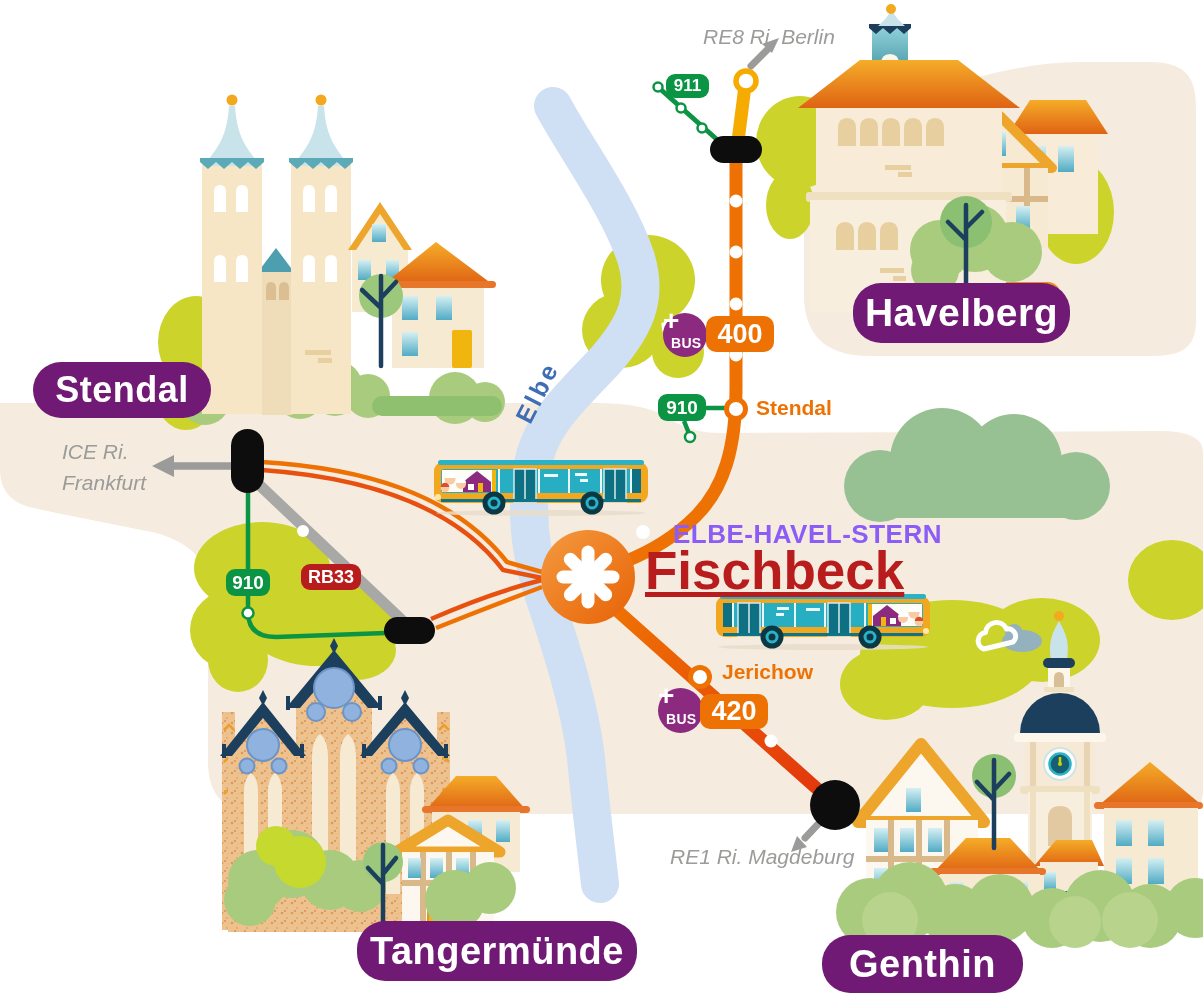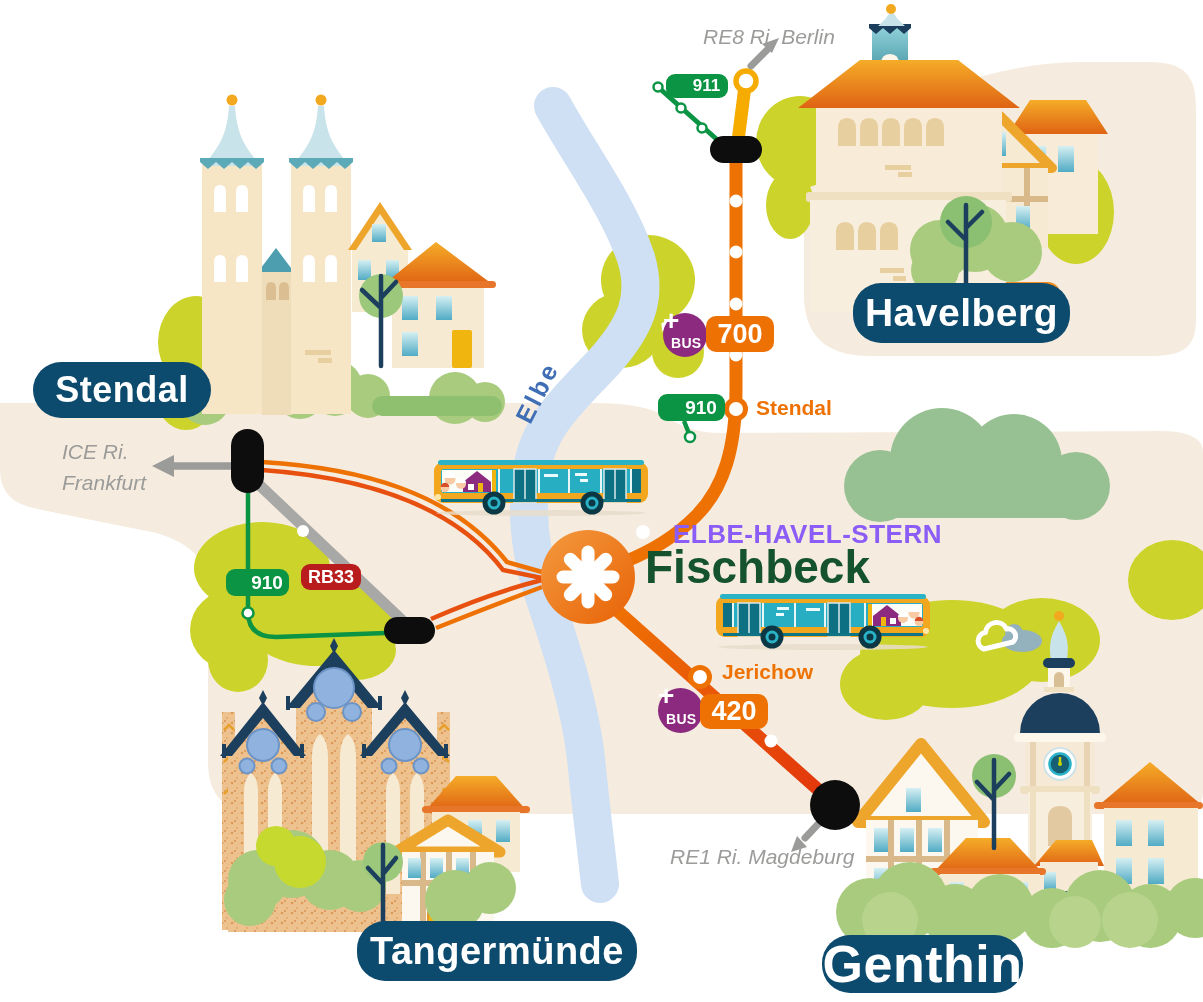--- a/index.html
+++ b/index.html
@@ -1,32 +1,32 @@
 <!DOCTYPE html>
 <html><head>
 <meta charset="utf-8">
 <style>
   html,body{margin:0;padding:0;background:#fff;}
   #stage{position:relative;width:1203px;height:1002px;overflow:hidden;background:#fff;
          font-family:"Liberation Sans",sans-serif;}
   #stage svg.map{position:absolute;left:0;top:0;}
-  .city-label{position:absolute;background:#0c4a6e;color:#fff;display:flex;align-items:center;
+  .city-label{position:absolute;background:#701a75;color:#fff;display:flex;align-items:center;
     justify-content:center;font-weight:700;border-radius:28px;letter-spacing:.5px;}
   .stop-label{position:absolute;color:#ee7203;font-weight:700;font-size:21px;white-space:nowrap;}
   .dir-label{position:absolute;color:#9b9b99;font-style:italic;font-size:21px;white-space:nowrap;}
   .badge{position:absolute;display:flex;align-items:center;justify-content:center;color:#fff;
     font-weight:800;border-radius:9px;white-space:nowrap;}
-  .badge.green{background:#0b9444;padding-left:19px;}
+  .badge.green{background:#0b9444;}
   .badge.gray{background:#b91c1c;margin-top:21px;}
   .badge.orange{background:#ee7203;border-radius:10px;}
   .plusbus{position:absolute;background:#8c2a7f;border-radius:50%;color:#fff;}
   .plusbus .plus{position:absolute;top:-8px;left:0px;font-size:28px;font-weight:800;}
   .plusbus .busword{position:absolute;bottom:6px;left:8px;font-size:14px;font-weight:800;letter-spacing:.3px;}
   .region-title{position:absolute;color:#8b5cf6;font-weight:700;font-size:26px;letter-spacing:.5px;white-space:nowrap;}
-  .hub-name{position:absolute;color:#14532d;font-weight:800;font-size:46px;white-space:nowrap;}
+  .hub-name{position:absolute;color:#b91c1c;font-weight:800;font-size:53px;white-space:nowrap;text-decoration:underline;}
   .river-label{position:absolute;color:#3f6eb5;font-weight:700;font-size:25px;letter-spacing:3px;
     transform:rotate(-63deg);white-space:nowrap;}
 </style>
 </head>
 <body>
 
 <div id="stage">
 
 <svg class="map" width="1203" height="1002" viewBox="0 0 1203 1002">
   <defs>
@@ -465,21 +465,21 @@
 </svg>
 
 <div class="dir-label" style="left:703px;top:25px;">RE8 Ri. Berlin</div>
 
 <div class="badge green" style="left:666px;top:74px;width:43px;height:24px;font-size:17px;">911</div>
 
 <div class="plusbus" style="left:663px;top:313px;width:44px;height:44px;">
   <span class="plus">+</span>
   <span class="busword">BUS</span>
 </div>
-<div class="badge orange" style="left:706px;top:316px;width:68px;height:36px;font-size:27px;">700</div>
+<div class="badge orange" style="left:706px;top:316px;width:68px;height:36px;font-size:27px;">400</div>
 
 <div class="badge green" style="left:658px;top:394px;width:48px;height:27px;font-size:19px;">910</div>
 <div class="stop-label" style="left:756px;top:396px;">Stendal</div>
 
 <div class="dir-label" style="left:62px;top:436px;line-height:31px;">
   <div>ICE Ri.</div>
   <div>Frankfurt</div>
 </div>
 
 <div class="badge gray" style="left:301px;top:543px;width:60px;height:26px;font-size:18px;">RB33</div>
@@ -496,15 +496,15 @@
   <span class="plus">+</span>
   <span class="busword">BUS</span>
 </div>
 <div class="badge orange" style="left:700px;top:694px;width:68px;height:35px;font-size:27px;">420</div>
 
 <div class="dir-label" style="left:670px;top:845px;">RE1 Ri. Magdeburg</div>
 
 <div class="city-label" style="left:33px;top:362px;width:178px;height:56px;font-size:36px;">Stendal</div>
 <div class="city-label" style="left:853px;top:283px;width:217px;height:60px;font-size:39px;">Havelberg</div>
 <div class="city-label" style="left:318px;top:921px;width:280px;height:60px;font-size:38px;margin-left:39px;">Tangermünde</div>
-<div class="city-label" style="left:822px;top:935px;width:201px;height:58px;font-size:52px;">Genthin</div>
+<div class="city-label" style="left:822px;top:935px;width:201px;height:58px;font-size:38px;">Genthin</div>
 
 </div>
 
 </body></html>

